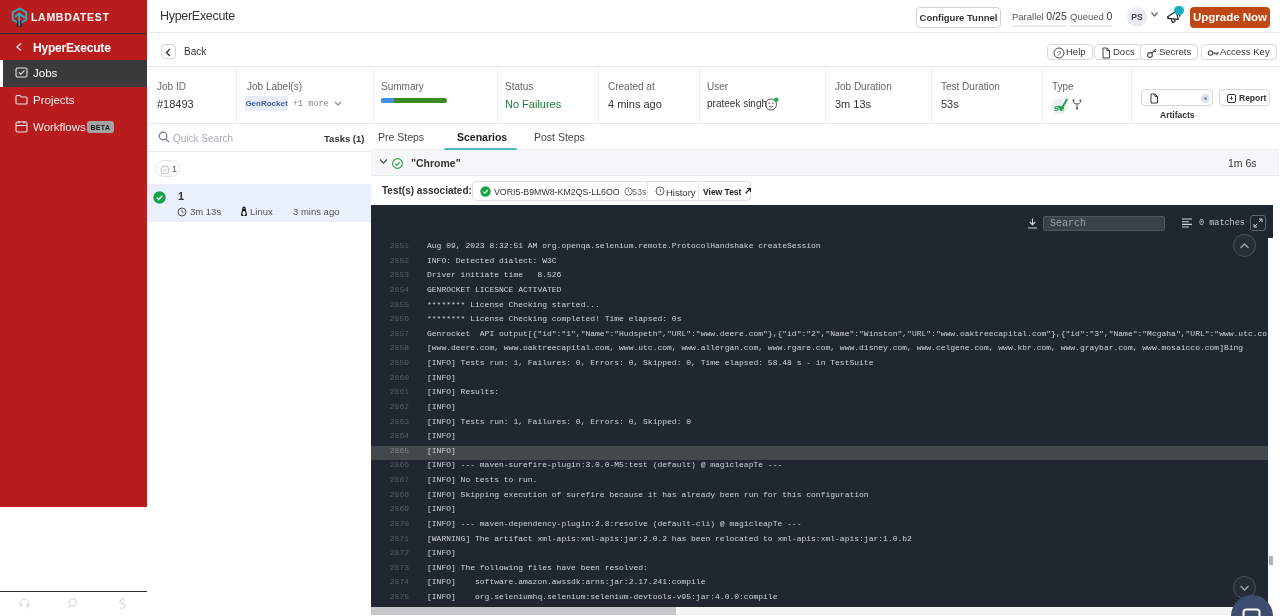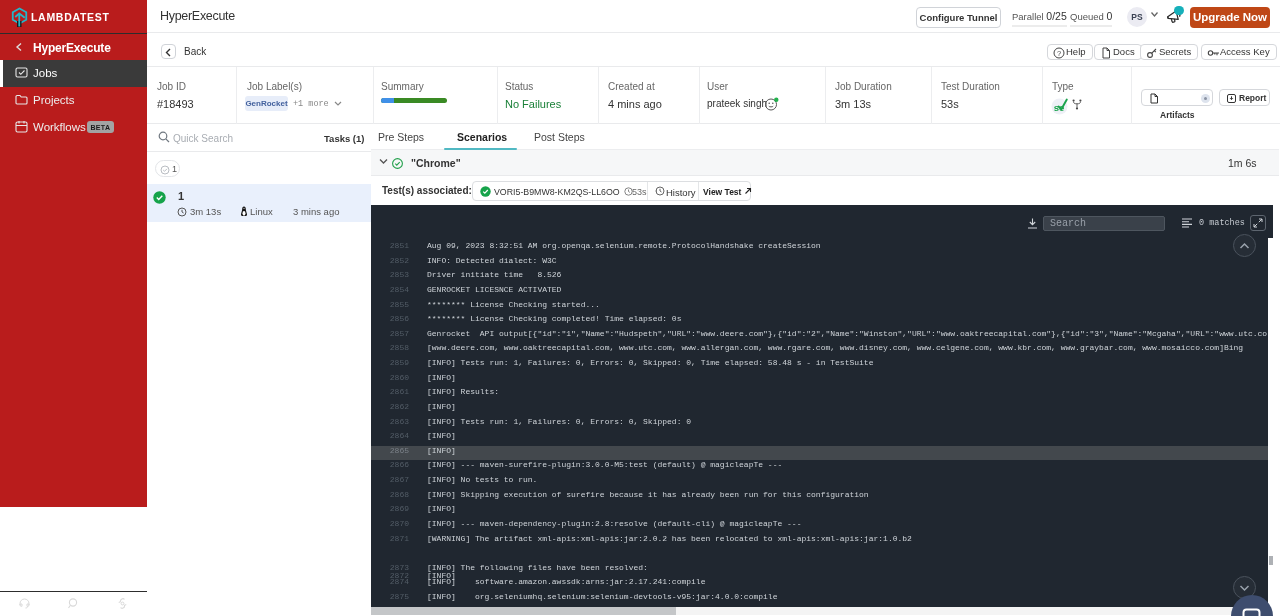--- a/index.html
+++ b/index.html
@@ -474,21 +474,21 @@
         <span class="tx">[INFO]</span>
       </div>
       <div class="ln" style="top: 280.97px;">
         <span class="no">2870</span>
         <span class="tx">[INFO] --- maven-dependency-plugin:2.8:resolve (default-cli) @ magicleapTe ---</span>
       </div>
       <div class="ln" style="top: 295.6px;">
         <span class="no">2871</span>
         <span class="tx">[WARNING] The artifact xml-apis:xml-apis:jar:2.0.2 has been relocated to xml-apis:xml-apis:jar:1.0.b2</span>
       </div>
-      <div class="ln" style="top: 310.23px; margin-top: 23px;">
+      <div class="ln" style="top: 310.23px;">
         <span class="no">2872</span>
         <span class="tx">[INFO]</span>
       </div>
       <div class="ln" style="top: 324.86px;">
         <span class="no">2873</span>
         <span class="tx">[INFO] The following files have been resolved:</span>
       </div>
       <div class="ln" style="top: 339.49px;">
         <span class="no">2874</span>
         <span class="tx">[INFO]    software.amazon.awssdk:arns:jar:2.17.241:compile</span>

